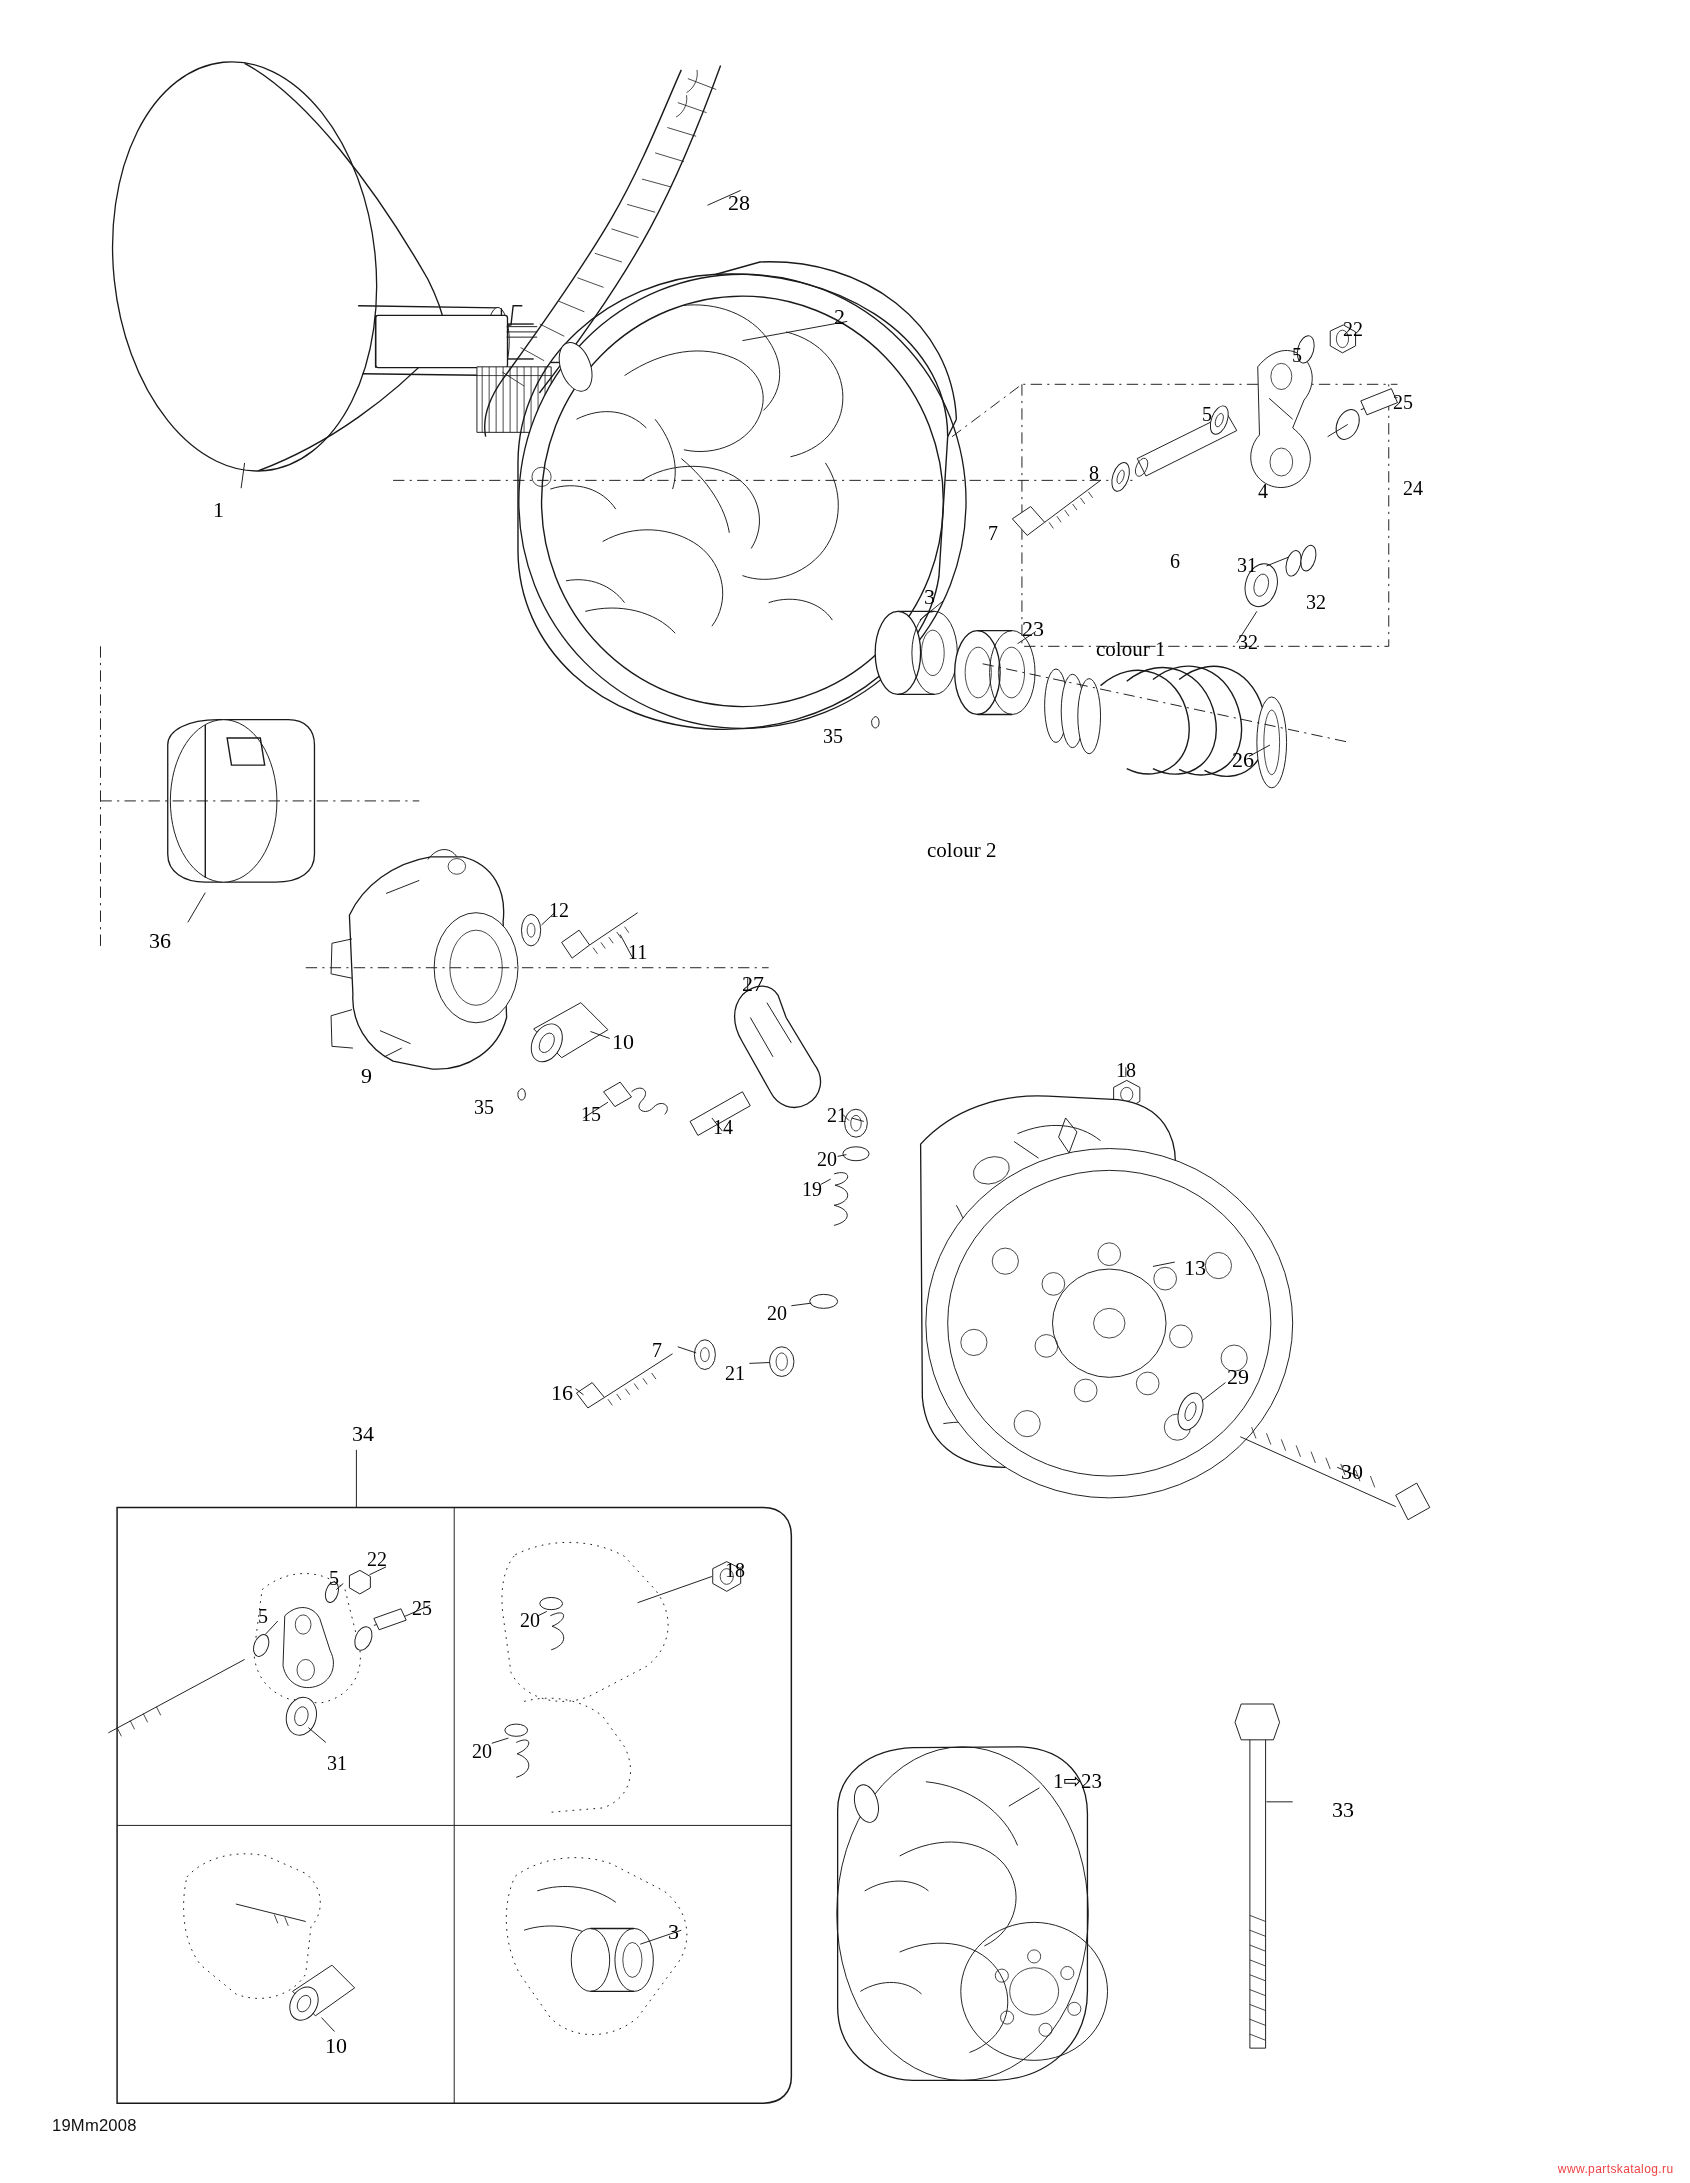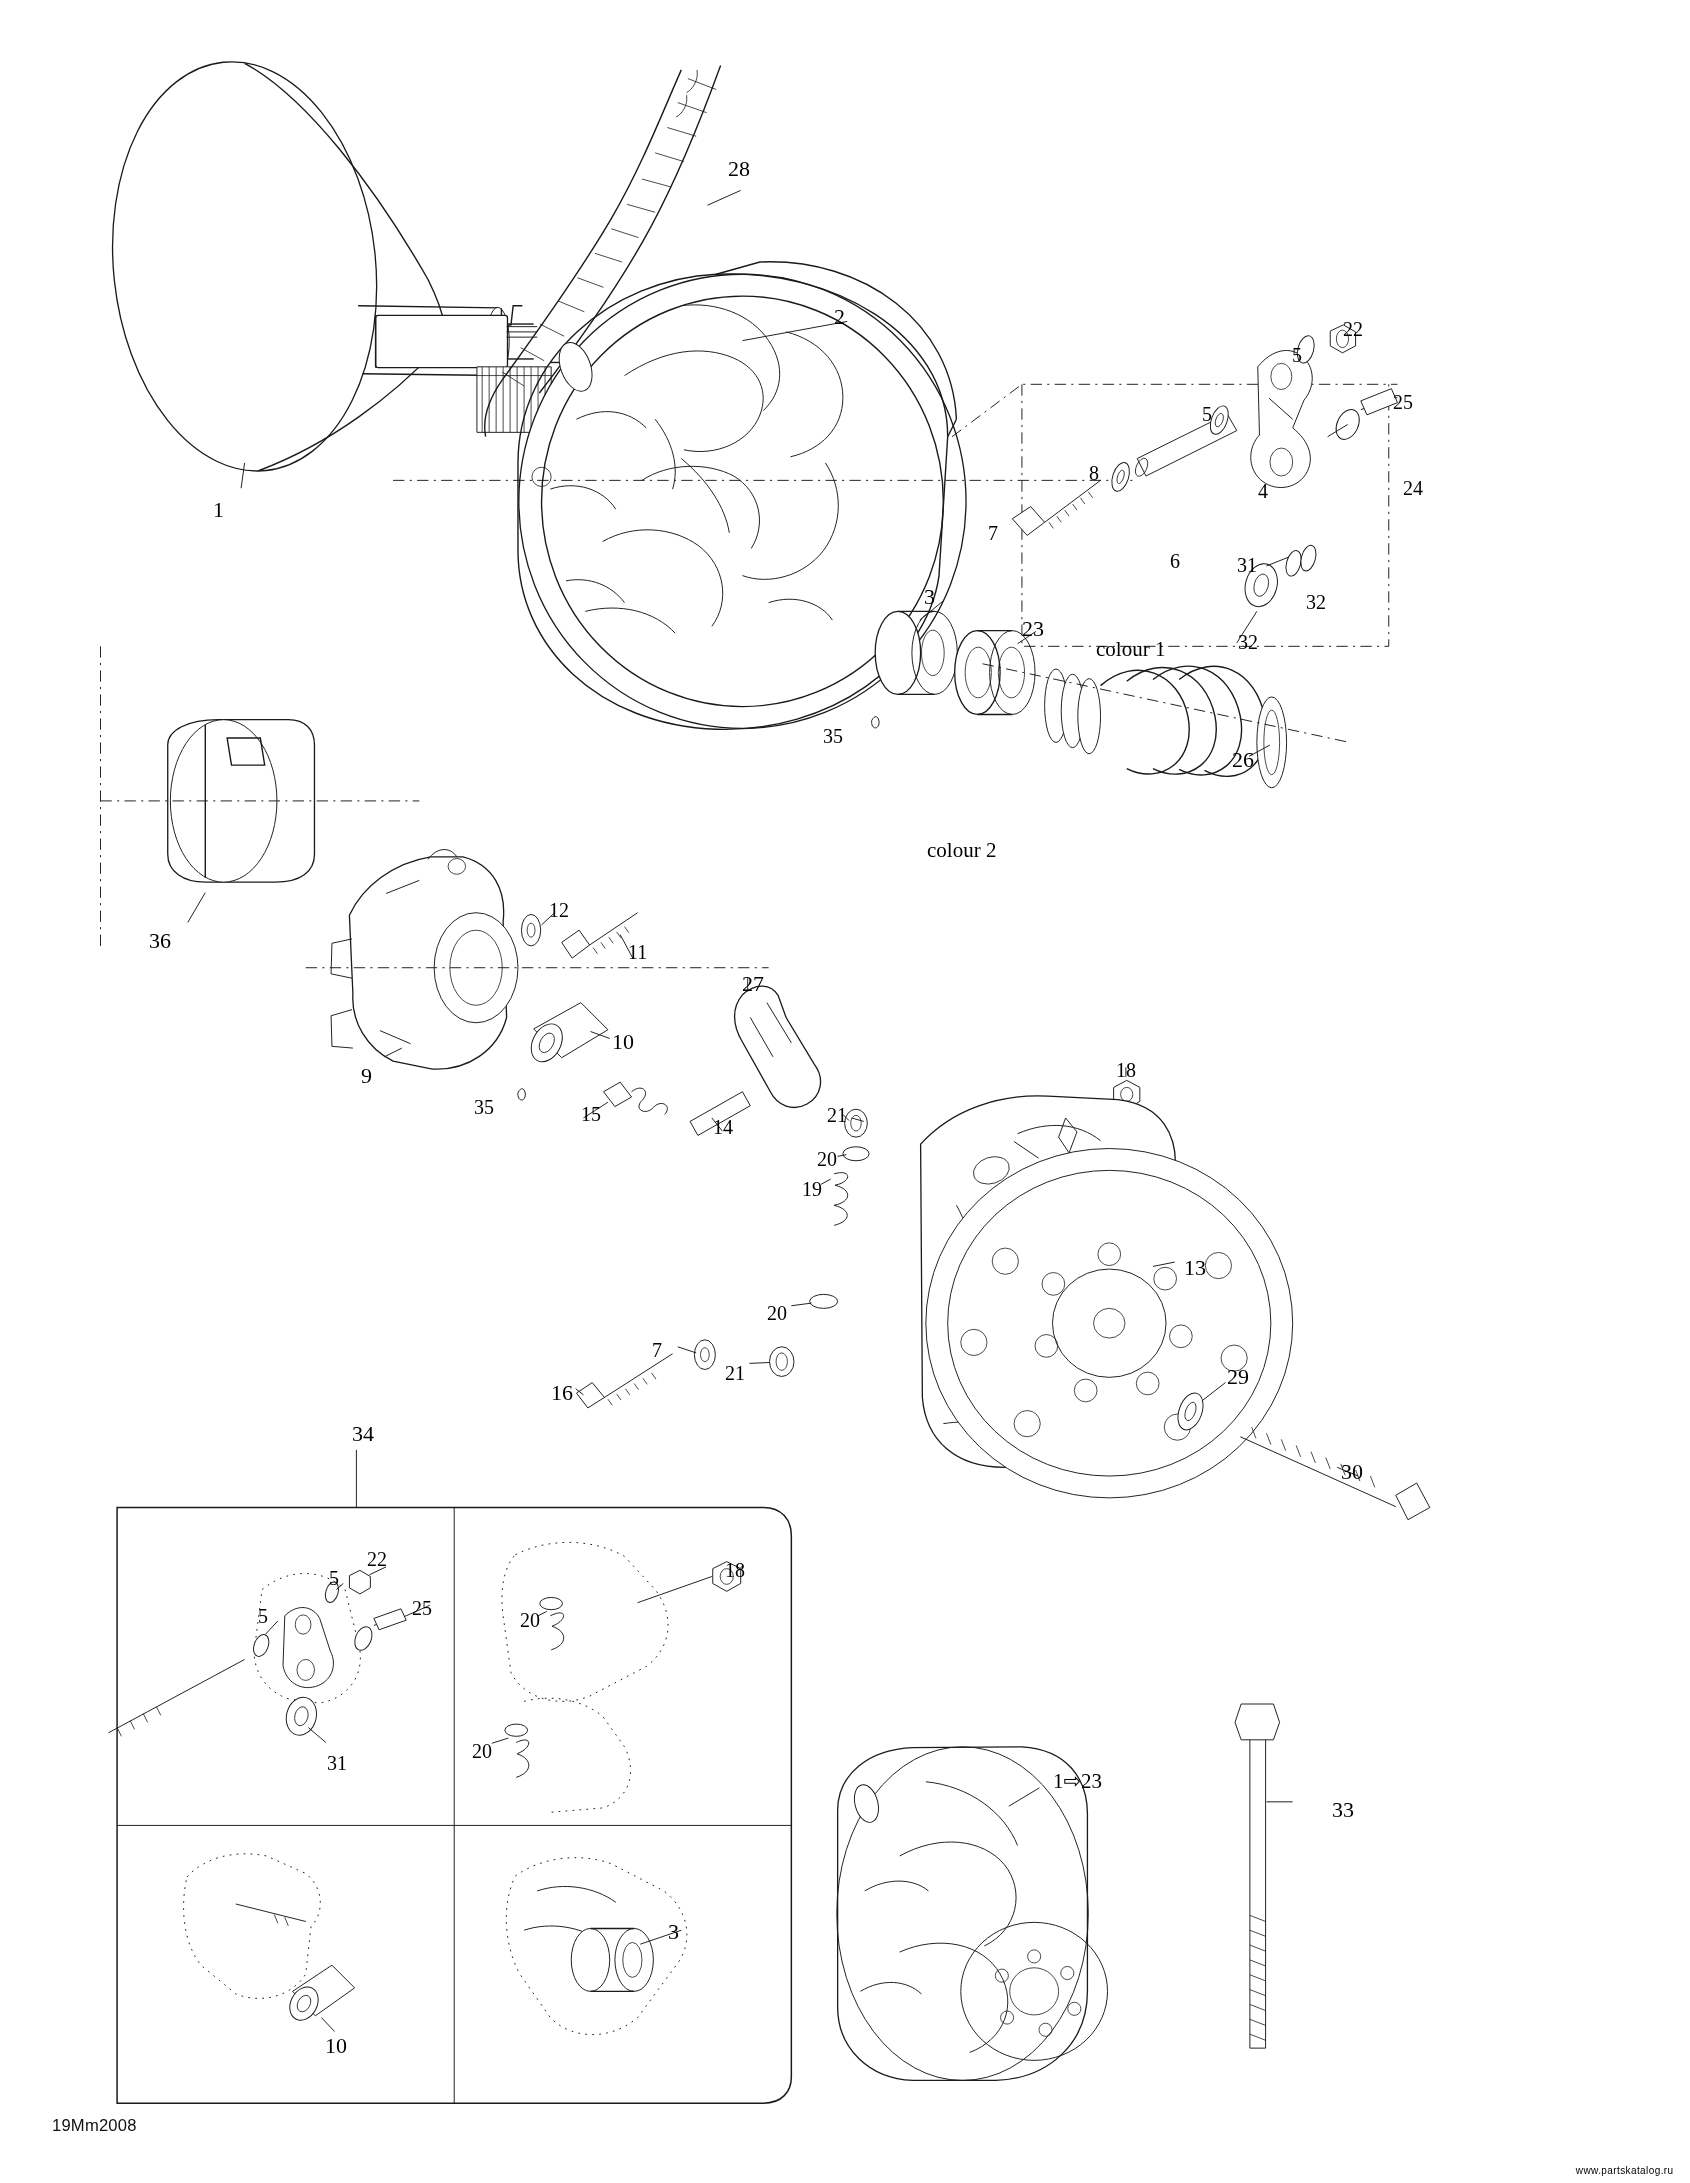--- a/index.html
+++ b/index.html
@@ -50,22 +50,22 @@
     font-family: "Liberation Sans", sans-serif;
     font-size: 16.6px;
     letter-spacing: 0.2px;
     color: #111111;
   }
   .watermark {
     position: absolute;
     right: 17.5px;
     bottom: 11.4px;
     font-family: "Liberation Sans", sans-serif;
-    font-size: 10px;
-    color: #000000;
+    font-size: 12px;
+    color: #ef4444;
     letter-spacing: 0.4px;
   }
 </style>
 </head>
 <body>
 
 <div id="sheet">
 
   <svg id="art" viewBox="0 0 3872 5008" xmlns="http://www.w3.org/2000/svg">
     <defs>
@@ -470,21 +470,21 @@
       <path class="lead" d="M2160 1376 L 2106 1420"></path>
       <path class="lead" d="M2372 1446 L 2330 1474"></path>
       <path class="lead" d="M2860 1732 L 2908 1706"></path>
       <path class="lead" d="M430 2112 L 470 2044"></path>
       <path class="lead" d="M880 2420 L 920 2400"></path>
       <path class="lead" d="M1950 2560 L 1978 2568"></path>
     </g>
   </svg>
 
   <div class="callout big" style="left:213px; top:499px;">1</div>
-  <div class="callout big" style="left:728px; top:158px;">28</div>
+  <div class="callout big" style="left:728px; top:192px;">28</div>
   <div class="callout big" style="left:834px; top:306px;">2</div>
   <div class="callout" style="left:1343px; top:319px;">22</div>
   <div class="callout" style="left:1292px; top:345px;">5</div>
   <div class="callout" style="left:1393px; top:392px;">25</div>
   <div class="callout" style="left:1202px; top:404px;">5</div>
   <div class="callout" style="left:1089px; top:463px;">8</div>
   <div class="callout" style="left:1258px; top:481px;">4</div>
   <div class="callout" style="left:1403px; top:478px;">24</div>
   <div class="callout" style="left:988px; top:523px;">7</div>
   <div class="callout" style="left:1170px; top:551px;">6</div>

